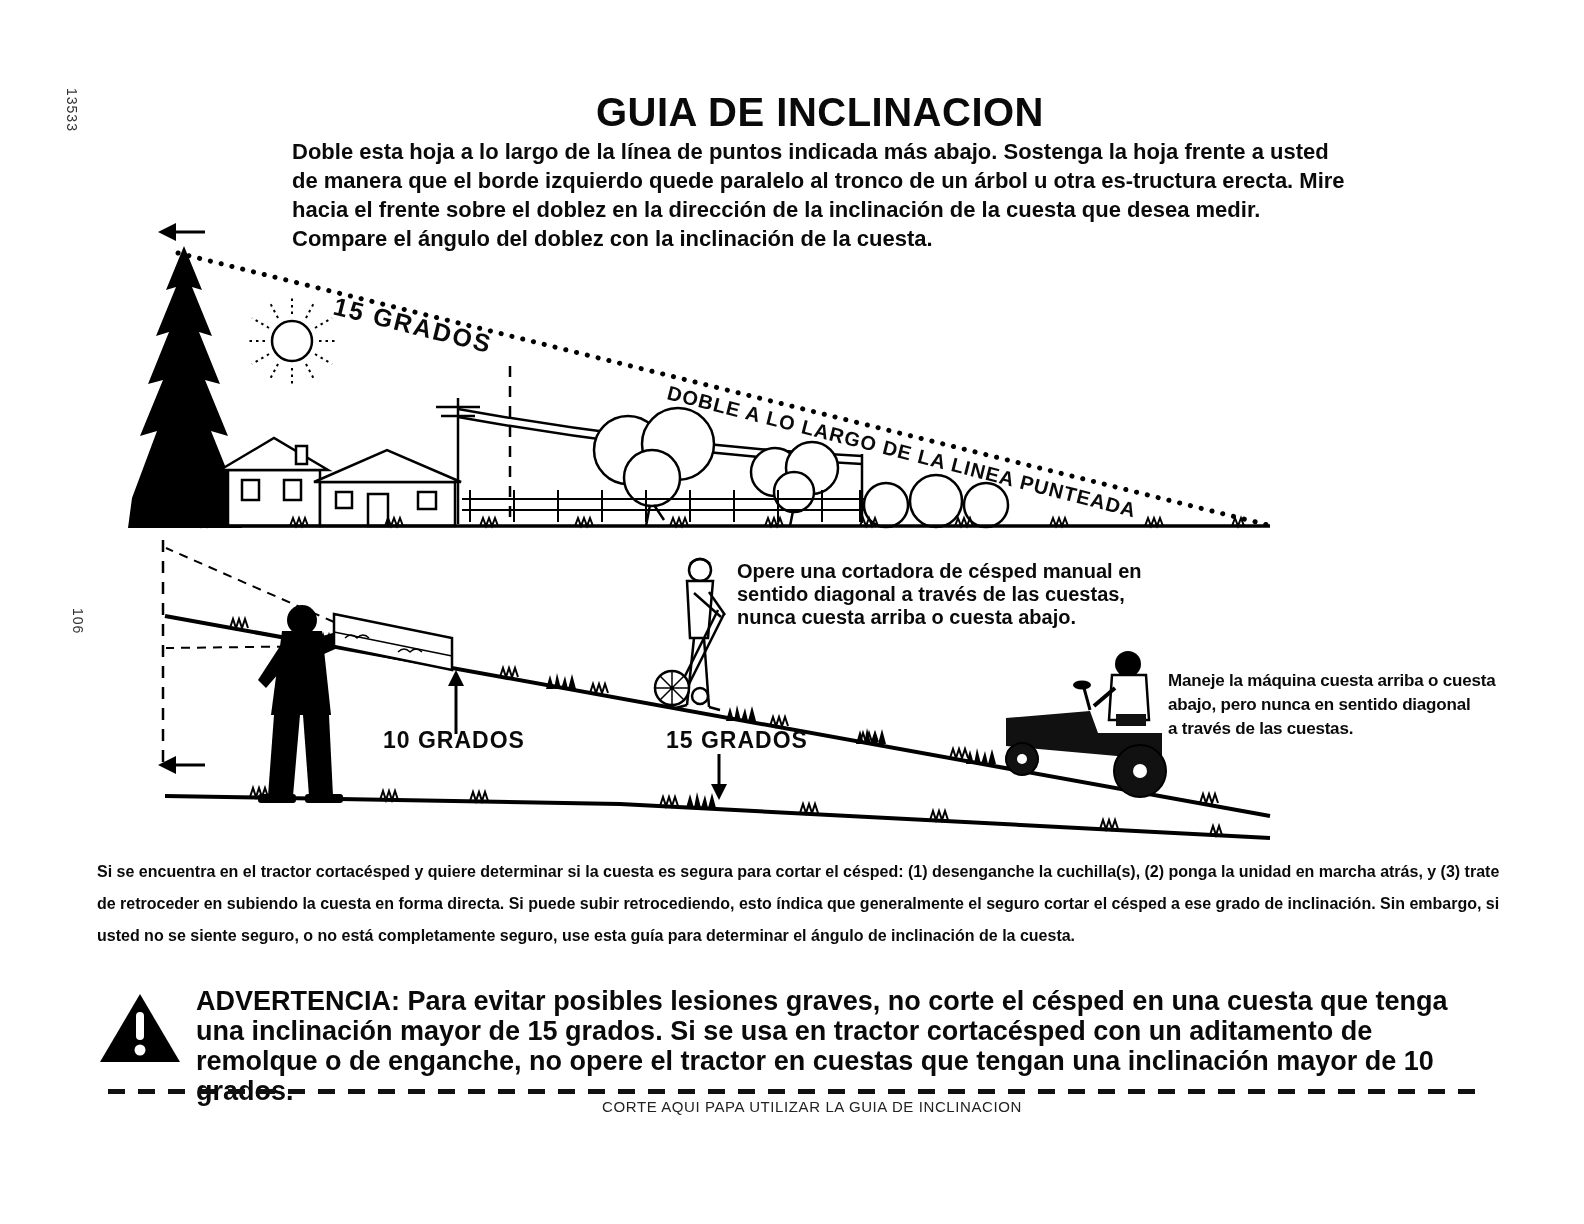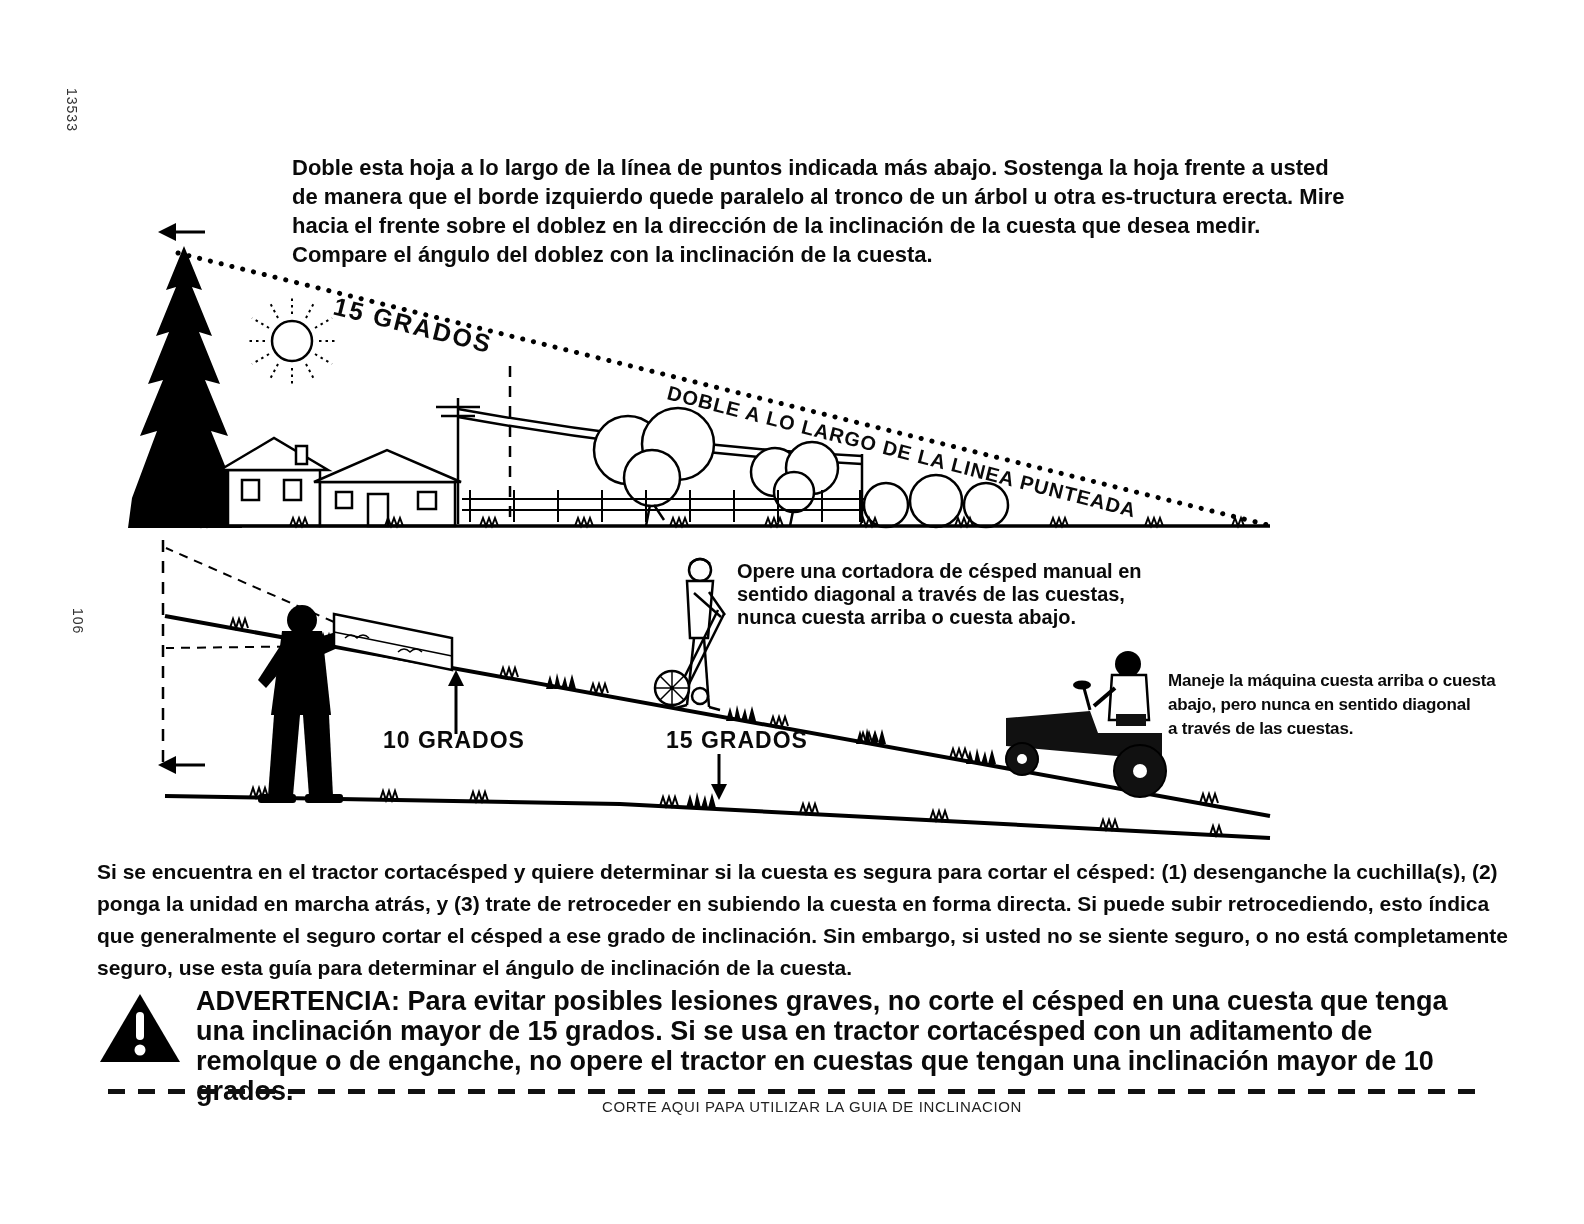--- a/index.html
+++ b/index.html
@@ -4,41 +4,42 @@
 <style>
   html,body{margin:0;padding:0;background:#e8e8e8;}
   #page{
     position:relative; width:1584px; height:1224px; background:#fff;
     font-family:"Liberation Sans", sans-serif; color:#0a0a0a; overflow:hidden;
     margin:0 auto;
   }
   .abs{position:absolute;}
   .vert{writing-mode:vertical-rl; font-size:14px; color:#333; letter-spacing:1px;}
   .title{font-size:40px; font-weight:bold; text-align:center; letter-spacing:0.5px;}
-  .intro{font-size:22px; font-weight:bold; line-height:29px; width:1060px; text-align:left;margin-top:16px;}
-  .bodytext{font-size:21px; font-weight:bold; line-height:32px; width:1412px;}
+  .intro{font-size:22px; font-weight:bold; line-height:29px; width:1060px; text-align:left;}
+  .bodytext{font-size:16px; font-weight:bold; line-height:32px; width:1412px;}
   .warntext{font-size:27px; font-weight:bold; line-height:30px; width:1256px;}
   .caption{font-size:15px; font-weight:400; letter-spacing:0.6px; color:#222; text-align:center; width:100%;}
   .cutline{height:5px; background:repeating-linear-gradient(to right,#111 0 17px,transparent 17px 30px);}
   
   text{fill:#0a0a0a;}
   .slope-label{font:bold 25px "Liberation Sans",sans-serif; letter-spacing:2px;}
   .fold-label{font:bold 20px "Liberation Sans",sans-serif; letter-spacing:1px;}
   .degree-label{font:bold 23px "Liberation Sans",sans-serif; letter-spacing:1px;}
   .note{font:bold 20px "Liberation Sans",sans-serif;}
   .note-sm{font:bold 17px "Liberation Sans",sans-serif; letter-spacing:-0.2px;}
 </style>
 </head>
 <body>
 
 <div id="page">
 
   <div class="abs vert" style="left:64px; top:88px;">13533</div>
   <div class="abs vert" style="left:70px; top:608px;">106</div>
 
+  <div class="abs title" style="left:240px; top:90px; width:1160px;">GUIA DE INCLINACION</div>
   <div class="abs intro" style="left:292px; top:137px;">Doble esta hoja a lo largo de la línea de puntos indicada más abajo. Sostenga la hoja frente a usted de manera que el borde izquierdo quede paralelo al tronco de un árbol u otra es-tructura erecta.  Mire hacia el frente sobre el doblez en la dirección de la inclinación de la cuesta que desea medir.  Compare el ángulo del doblez con la inclinación de la cuesta.</div>
 
   <svg class="abs" style="left:0; top:218px;" width="1584" height="634" viewBox="0 0 1584 634">
 
     <g>
       <path d="M205,14 L172,14" stroke="#000" stroke-width="3" fill="none"></path>
       <polygon points="158,14 176,5 176,23" fill="#000"></polygon>
     </g>
 
     <path fill="#000" d="M184,28 L202,72 L192,69 L212,118 L199,114 L220,166 L205,162 L228,218 L211,213 L238,280 L242,310 L128,310 L132,280 L157,213 L140,218 L163,162 L148,166 L169,114 L156,118 L176,69 L166,72 Z"></path>

